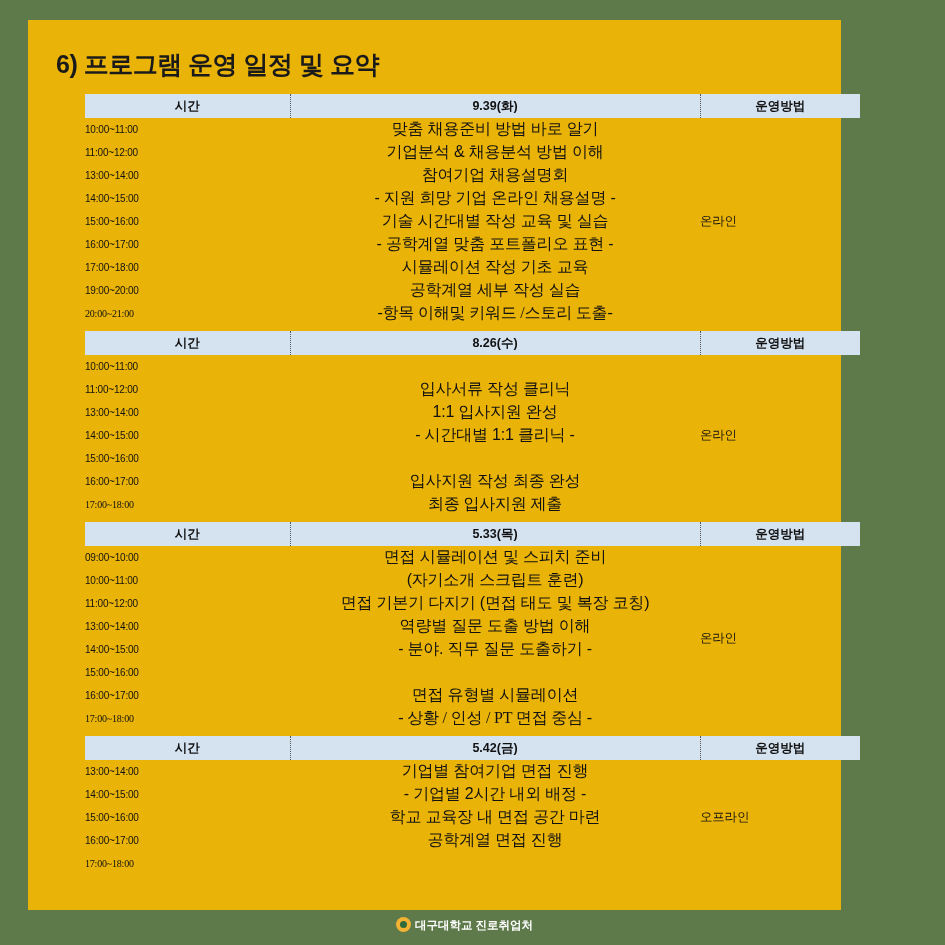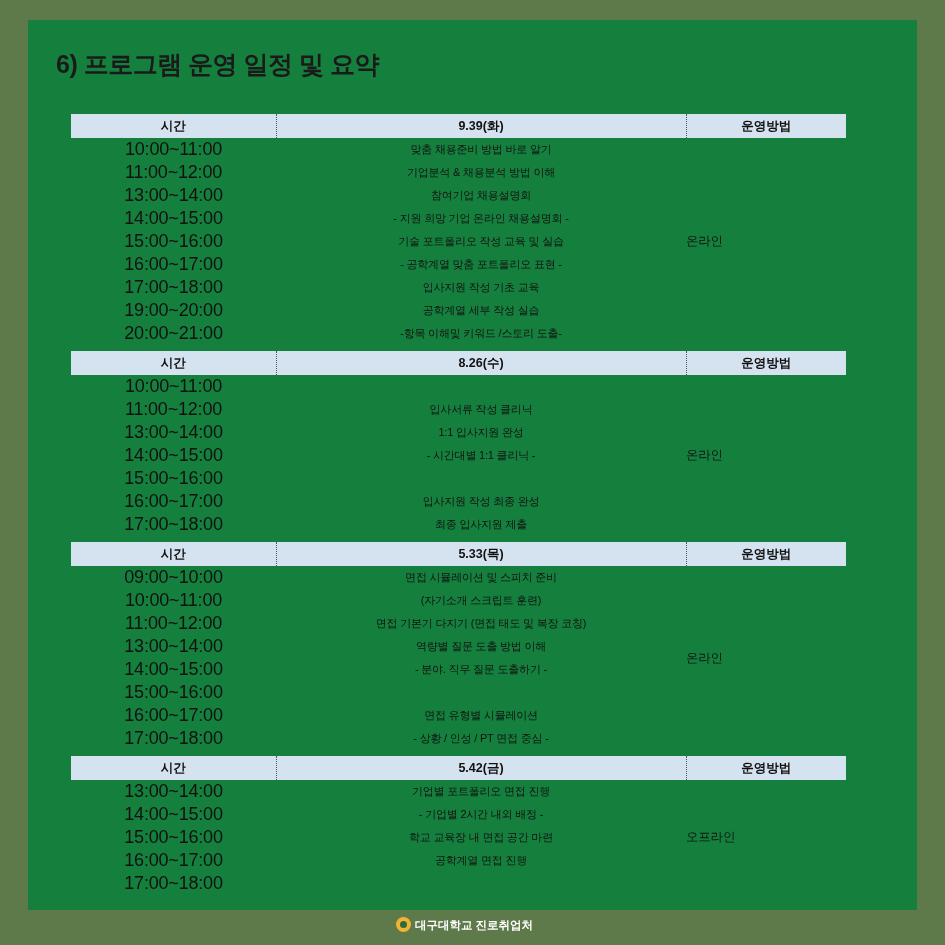--- a/index.html
+++ b/index.html
@@ -10,40 +10,39 @@
     width: 945px;
     height: 945px;
     background: #5f7a4a;
     font-family: "Liberation Sans", sans-serif;
     overflow: hidden;
   }
   .page {
     position: absolute;
     left: 28px;
     top: 20px;
-    width: 889px;
+    width: 813px;
     height: 890px;
-    background: #15803d;
+    background: #eab308;
     box-sizing: border-box;
   }
   .title {
     position: absolute;
     left: 28px;
     top: 28px;
     font-size: 25px;
     font-weight: bold;
     color: #1a1a1a;
     letter-spacing: -0.5px;
   }
   .table-wrap {
     position: absolute;
-    left: 43px;
+    left: 57px;
     top: 74px;
     width: 775px;
-    margin-top: 20px;
   }
   table.sched {
     border-collapse: collapse;
     width: 775px;
     table-layout: fixed;
   }
   table.sched td, table.sched th {
     border: none;
     padding: 0;
   }
@@ -59,48 +58,49 @@
     vertical-align: middle;
   }
   .hdr-row th.sep-l {
     border-left: 1px dotted #555;
   }
   .col-time { width: 205px; }
   .col-content { width: 410px; }
   .col-method { width: 160px; }
 
   .time-cell {
-    font-size: 18px;
+    font-size: 10px;
     color: #111;
-    text-align: center;
+    text-align: left;
     height: 23px;
     vertical-align: middle;
     border-bottom: 1px dotted #8a8a8a;
     letter-spacing: -0.2px;
   }
   .time-cell.last {
     border-bottom: none;
   }
   .content-cell {
-    font-size: 11px;
+    font-size: 16px;
     color: #111;
     text-align: center;
     vertical-align: middle;
     border-left: 1px dotted #555;
     border-right: 1px dotted #555;
     letter-spacing: -0.2px;
   }
   .method-cell {
     font-size: 12.5px;
     color: #111;
     vertical-align: middle;
     letter-spacing: -0.2px;
   }
   .block-end td {
     border-bottom: 1.5px solid #1a1a1a;
+    font-family: Liberation Serif, serif;
   }
   .spacer-row td {
     height: 6px;
     border: none;
   }
   .footer {
     position: absolute;
     left: 0;
     right: 16px;
     bottom: 12px;
@@ -159,33 +159,33 @@
           <tr>
             <td class="time-cell">11:00~12:00</td>
             <td class="content-cell">기업분석 &amp;  채용분석 방법 이해</td>
           </tr>
           <tr>
             <td class="time-cell">13:00~14:00</td>
             <td class="content-cell">참여기업 채용설명회</td>
           </tr>
           <tr>
             <td class="time-cell">14:00~15:00</td>
-            <td class="content-cell">- 지원 희망 기업 온라인 채용설명회 -</td>
+            <td class="content-cell">- 지원 희망 기업 온라인 채용설명 -</td>
           </tr>
           <tr>
             <td class="time-cell">15:00~16:00</td>
-            <td class="content-cell">기술 포트폴리오 작성 교육 및 실습</td>
+            <td class="content-cell">기술 시간대별 작성 교육 및 실습</td>
           </tr>
           <tr>
             <td class="time-cell">16:00~17:00</td>
             <td class="content-cell">- 공학계열 맞춤 포트폴리오 표현 -</td>
           </tr>
           <tr>
             <td class="time-cell">17:00~18:00</td>
-            <td class="content-cell">입사지원 작성 기초 교육</td>
+            <td class="content-cell">시뮬레이션 작성 기초 교육</td>
           </tr>
           <tr>
             <td class="time-cell">19:00~20:00</td>
             <td class="content-cell">공학계열 세부 작성 실습</td>
           </tr>
           <tr class="block-end">
             <td class="time-cell last">20:00~21:00</td>
             <td class="content-cell">-항목 이해및 키워드 /스토리 도출-</td>
           </tr>
           <tr class="spacer-row">
@@ -269,21 +269,21 @@
           <tr class="spacer-row">
             <td colspan="3"></td>
           </tr>
           <tr class="hdr-row">
             <th>시간</th>
             <th class="sep-l">5.42(금)</th>
             <th class="sep-l">운영방법</th>
           </tr>
           <tr>
             <td class="time-cell">13:00~14:00</td>
-            <td class="content-cell">기업별 포트폴리오 면접 진행</td>
+            <td class="content-cell">기업별 참여기업 면접 진행</td>
             <td class="method-cell" rowspan="5">오프라인</td>
           </tr>
           <tr>
             <td class="time-cell">14:00~15:00</td>
             <td class="content-cell">- 기업별 2시간 내외 배정 -</td>
           </tr>
           <tr>
             <td class="time-cell">15:00~16:00</td>
             <td class="content-cell">학교 교육장 내 면접 공간 마련</td>
           </tr>

